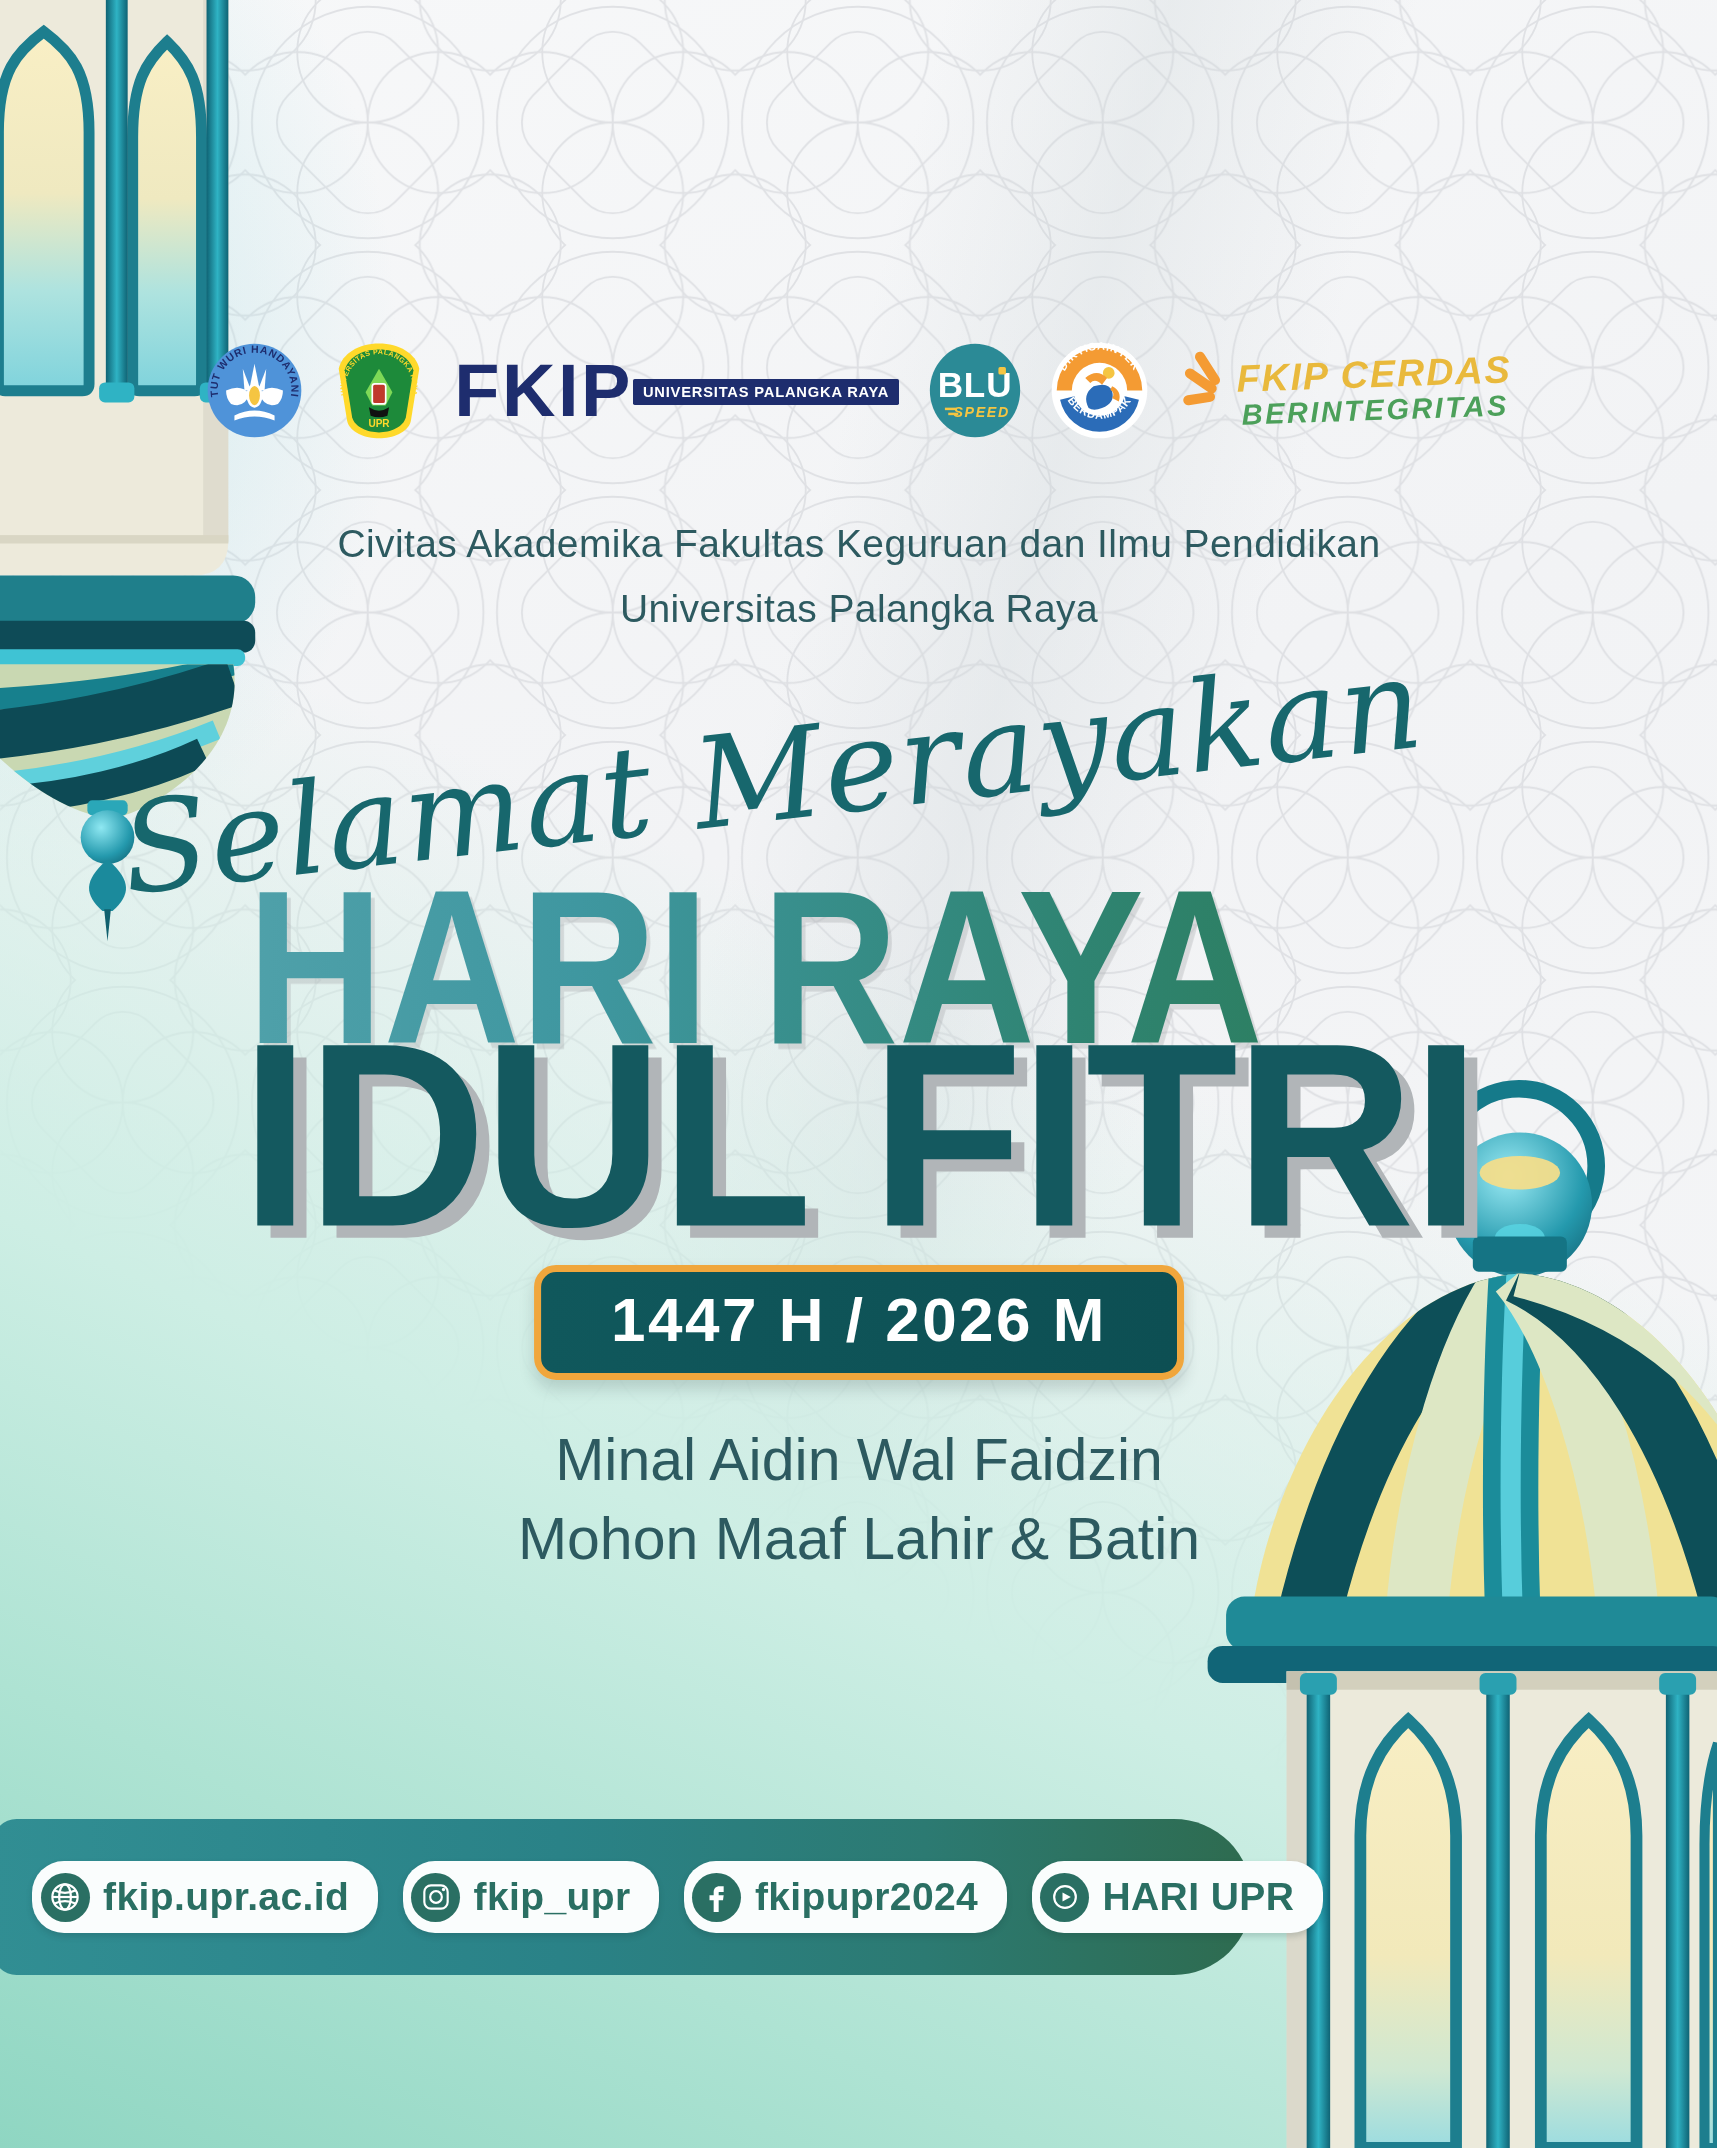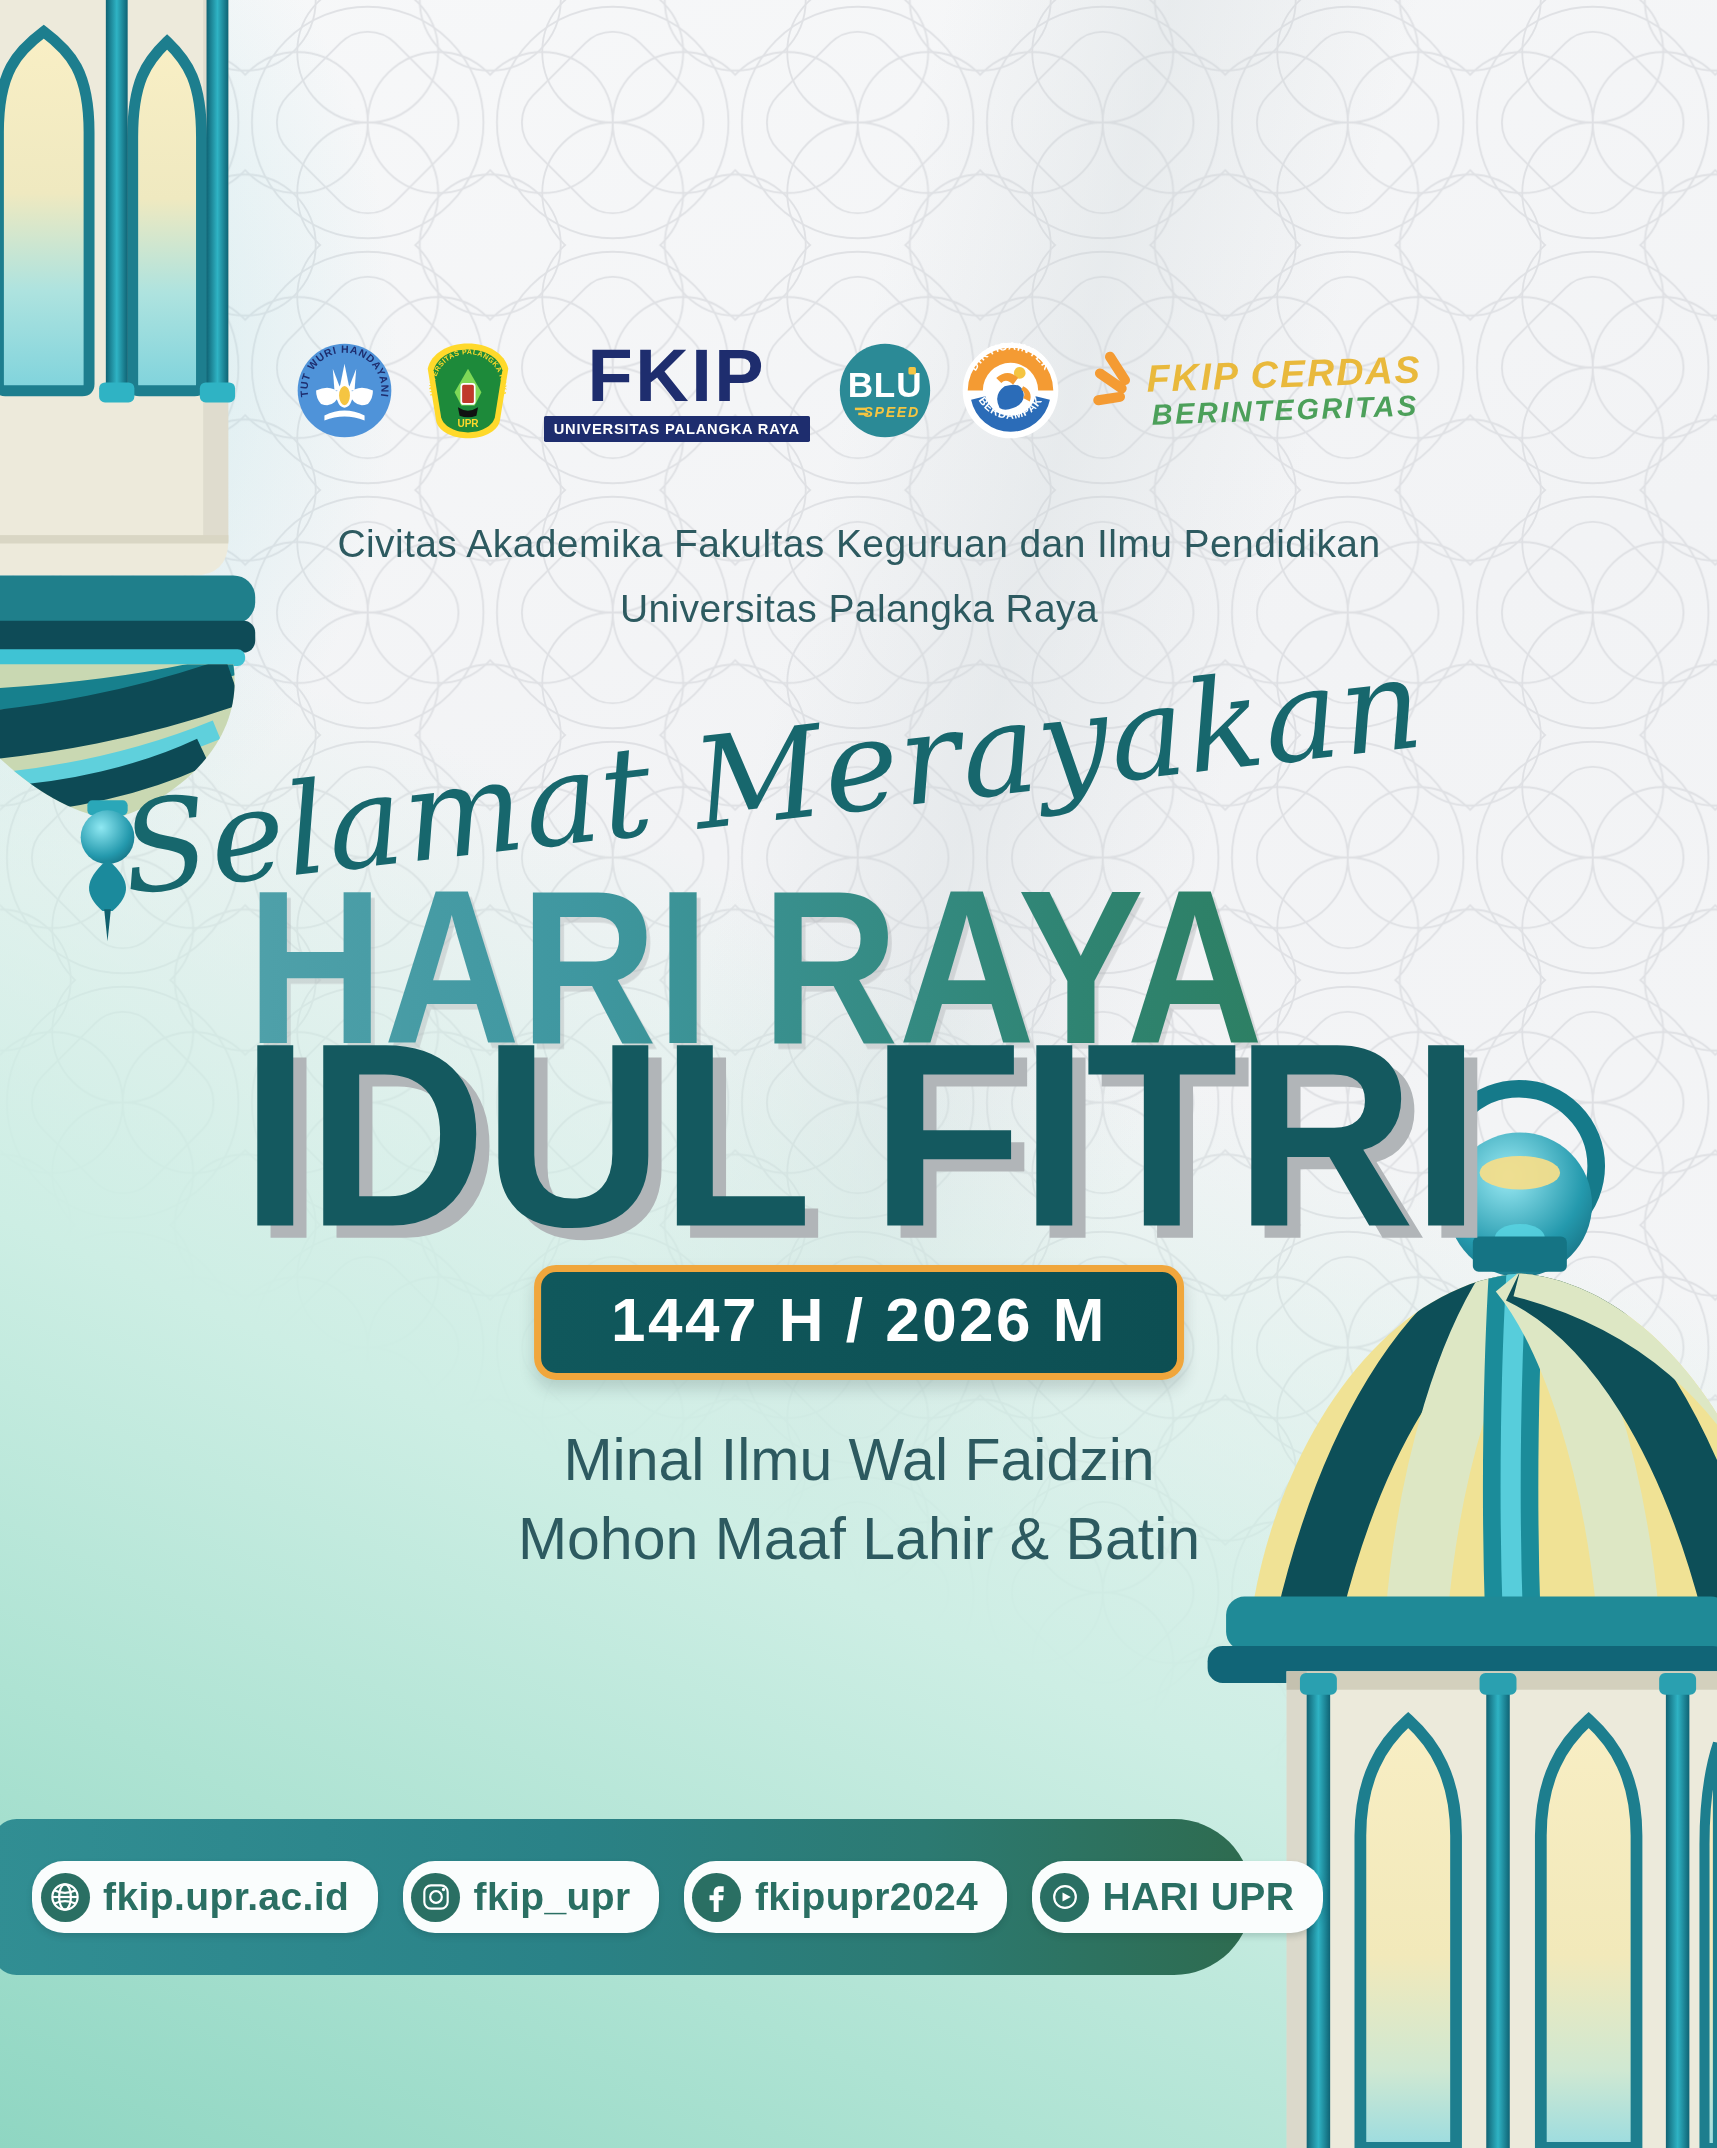--- a/index.html
+++ b/index.html
@@ -13,21 +13,21 @@
   .wash-topleft{background:radial-gradient(520px 755px at 34px 352px,rgba(173,224,229,0.55),rgba(173,224,229,0) 70%);}
   .wash-fold{background:linear-gradient(104deg,rgba(255,255,255,0) 42%,rgba(203,212,215,0.30) 52%,rgba(255,255,255,0) 63%);}
   .wash-bottom{background:linear-gradient(24deg,#8fd6c2 0%,#aee3d3 16%,#cdeee4 32%,rgba(247,248,249,0) 55%);}
   .wash-right{background:linear-gradient(200deg,rgba(210,236,232,0.0) 60%,rgba(193,230,223,0.35) 86%,rgba(178,226,216,0.5) 100%);}
 
   
   .logo-row{
     position:absolute;top:332px;left:0;width:1718px;height:117px;
     display:flex;align-items:center;justify-content:center;gap:28.5px;
   }
-  .fkip-wordmark{display:flex;flex-direction:column;align-items:center;line-height:1;}
+  .fkip-wordmark{display:flex;flex-direction:row;align-items:center;line-height:1;}
   .fkip-big{font-size:74px;font-weight:800;color:#1e2d6e;letter-spacing:2.5px;}
   .fkip-banner{margin-top:3.4px;background:#1e2d6e;color:#ffffff;font-size:14.7px;font-weight:700;
     letter-spacing:0.8px;padding:5.9px 10px;border-radius:1.7px;white-space:nowrap;}
   .cerdas{display:flex;align-items:center;gap:5px;}
   .cerdas-lines{display:flex;flex-direction:column;align-items:center;line-height:1.05;transform:rotate(-2deg);}
   .cerdas-l1{font-size:38px;font-weight:800;font-style:italic;color:#e9b93c;letter-spacing:1.7px;white-space:nowrap;}
   .cerdas-l2{font-size:29px;font-weight:800;font-style:italic;color:#4ca05a;letter-spacing:2.5px;white-space:nowrap;}
 
   
   .hdr{
@@ -303,21 +303,21 @@
   <div class="hdr">
     <div>Civitas Akademika Fakultas Keguruan dan Ilmu Pendidikan</div>
     <div>Universitas Palangka Raya</div>
   </div>
 
   <div class="script-line">Selamat Merayakan</div>
   <div class="title-hari">HARI RAYA</div>
   <div class="title-idul">IDUL FITRI</div>
   <div class="year-badge">1447 H / 2026 M</div>
   <div class="subtitles">
-    <div>Minal Ilmu Wal Faidzin</div>
+    <div>Minal Aidin Wal Faidzin</div>
     <div>Mohon Maaf Lahir &amp; Batin</div>
   </div>
 
   <div class="footer-bar">
 
     <div class="pill">
       <span class="pill-icon">
         <svg width="32" height="32" viewBox="0 0 38 38" fill="none" stroke="#ffffff" stroke-width="2.6">
           <circle cx="19" cy="19" r="15"></circle>
           <ellipse cx="19" cy="19" rx="7" ry="15"></ellipse>

